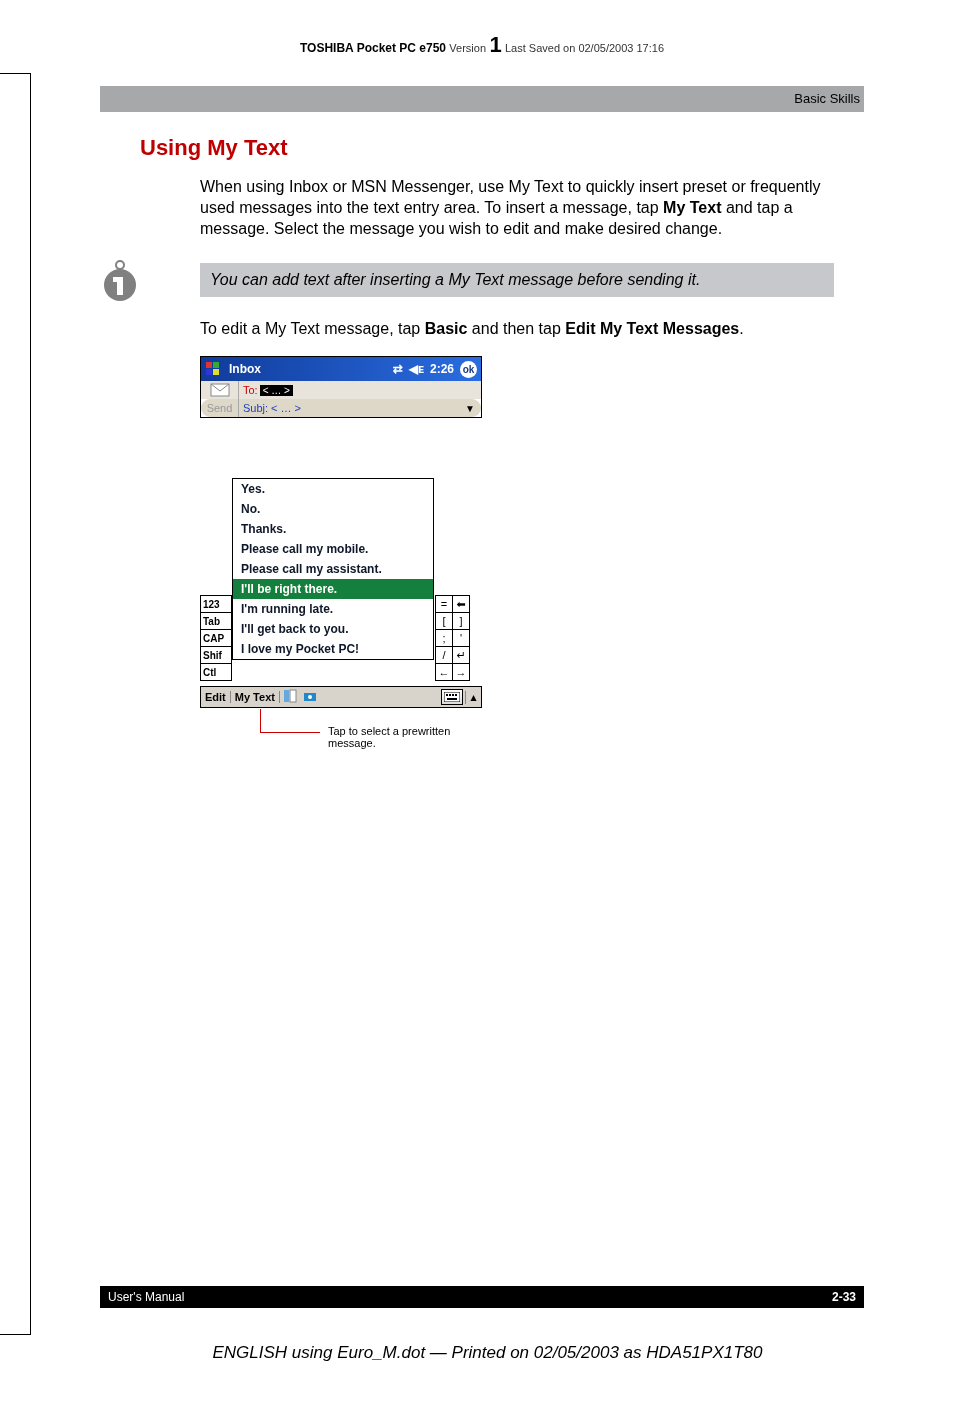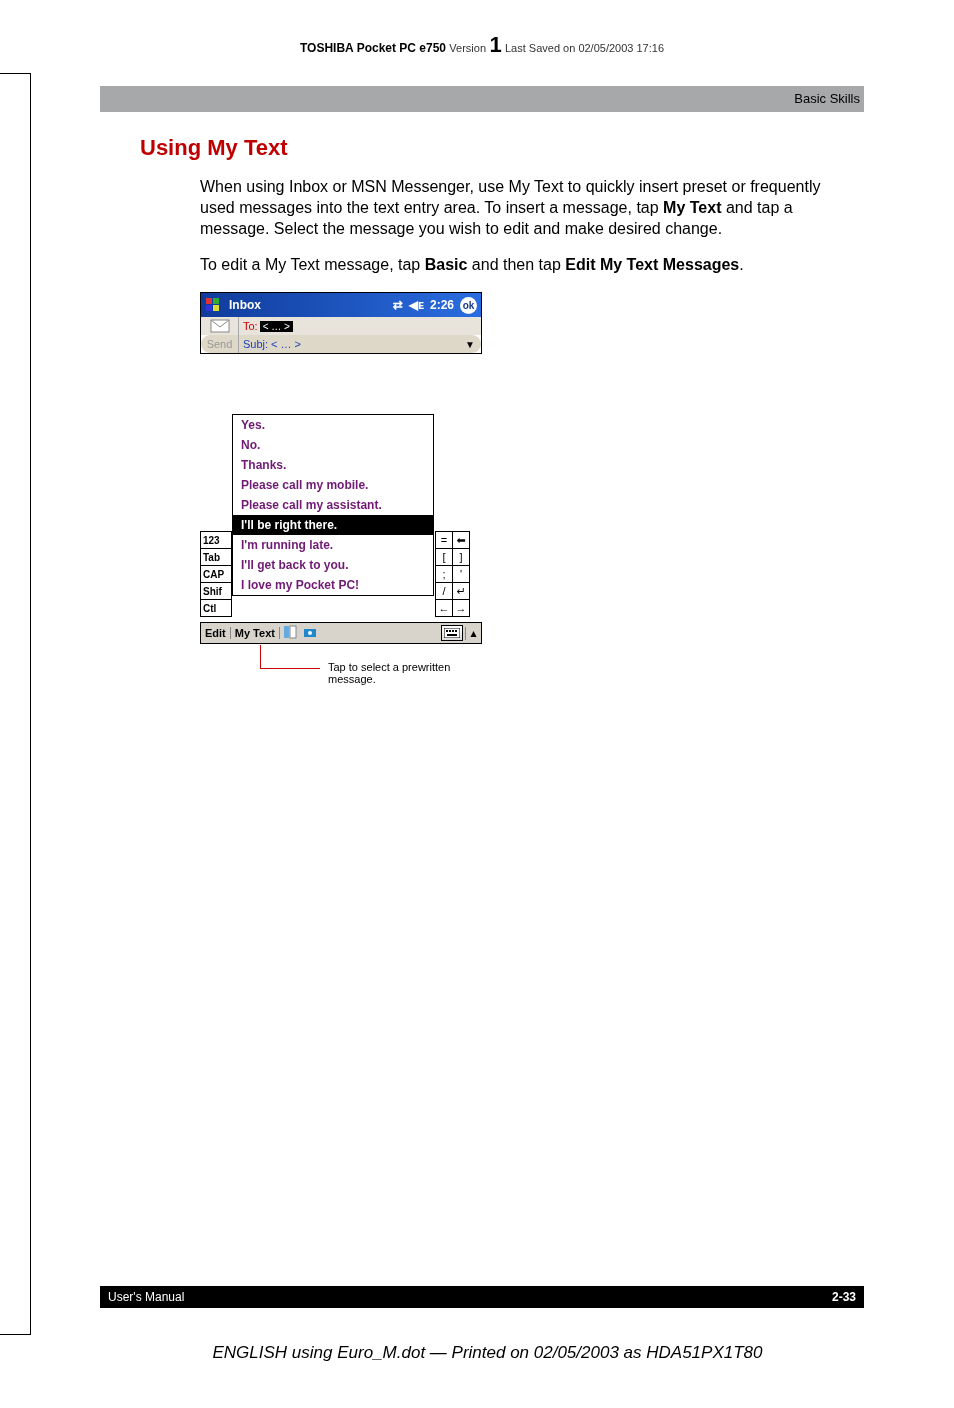--- a/index.html
+++ b/index.html
@@ -173,24 +173,24 @@
     width: 202px;
     background: #fff;
     border: 1px solid #000;
     font-family: Tahoma, Verdana, sans-serif;
     font-size: 12px;
     font-weight: bold;
     z-index: 2;
   }
   .mytext-menu .item {
     padding: 3px 8px;
-    color: #701a75;
+    color: #0f172a;
   }
   .mytext-menu .item.selected {
-    background: #000000;
+    background: #15803d;
     color: #fff;
   }
   .kb-left-col {
     position: absolute;
     left: 0;
     top: 118px;
     width: 32px;
     font-family: Tahoma, sans-serif;
     font-size: 10px;
     font-weight: bold;
@@ -319,20 +319,34 @@
   <span>Basic Skills</span>
 </div>
 
 <div class="content">
   <h2 class="heading">Using My Text</h2>
 
   <p class="body-text">
     <span>When using Inbox or MSN Messenger, use My Text to quickly insert preset or frequently used messages into the text entry area. To insert a message, tap </span><b>My Text</b><span> and tap a message. Select the message you wish to edit and make desired change.</span>
   </p>
 
+  <div class="note-row" style="margin-left:60px;">
+    <div class="note-icon">
+      <svg viewBox="0 0 50 50" width="50" height="50">
+        <circle cx="25" cy="30" r="16" fill="#808080"></circle>
+        <circle cx="25" cy="10" r="5" fill="#808080"></circle>
+        <rect x="22" y="22" width="6" height="18" fill="#fff"></rect>
+        <rect x="18" y="22" width="10" height="5" fill="#fff"></rect>
+        <circle cx="25" cy="10" r="3" fill="#fff"></circle>
+      </svg>
+    </div>
+    <div class="note-box">
+      <span>You can add text after inserting a My Text message before sending it.</span>
+    </div>
+  </div>
 
   <p class="body-text" style="margin-top:14px;">
     <span>To edit a My Text message, tap </span><b>Basic</b><span> and then tap </span><b>Edit My Text Messages</b><span>.</span>
   </p>
 
   <div class="screenshot1">
     <div class="ss1-titlebar">
       <div class="start-flag">
         <svg width="18" height="18" viewBox="0 0 18 18">
           <rect x="2" y="2" width="6" height="6" fill="#d33"></rect>

